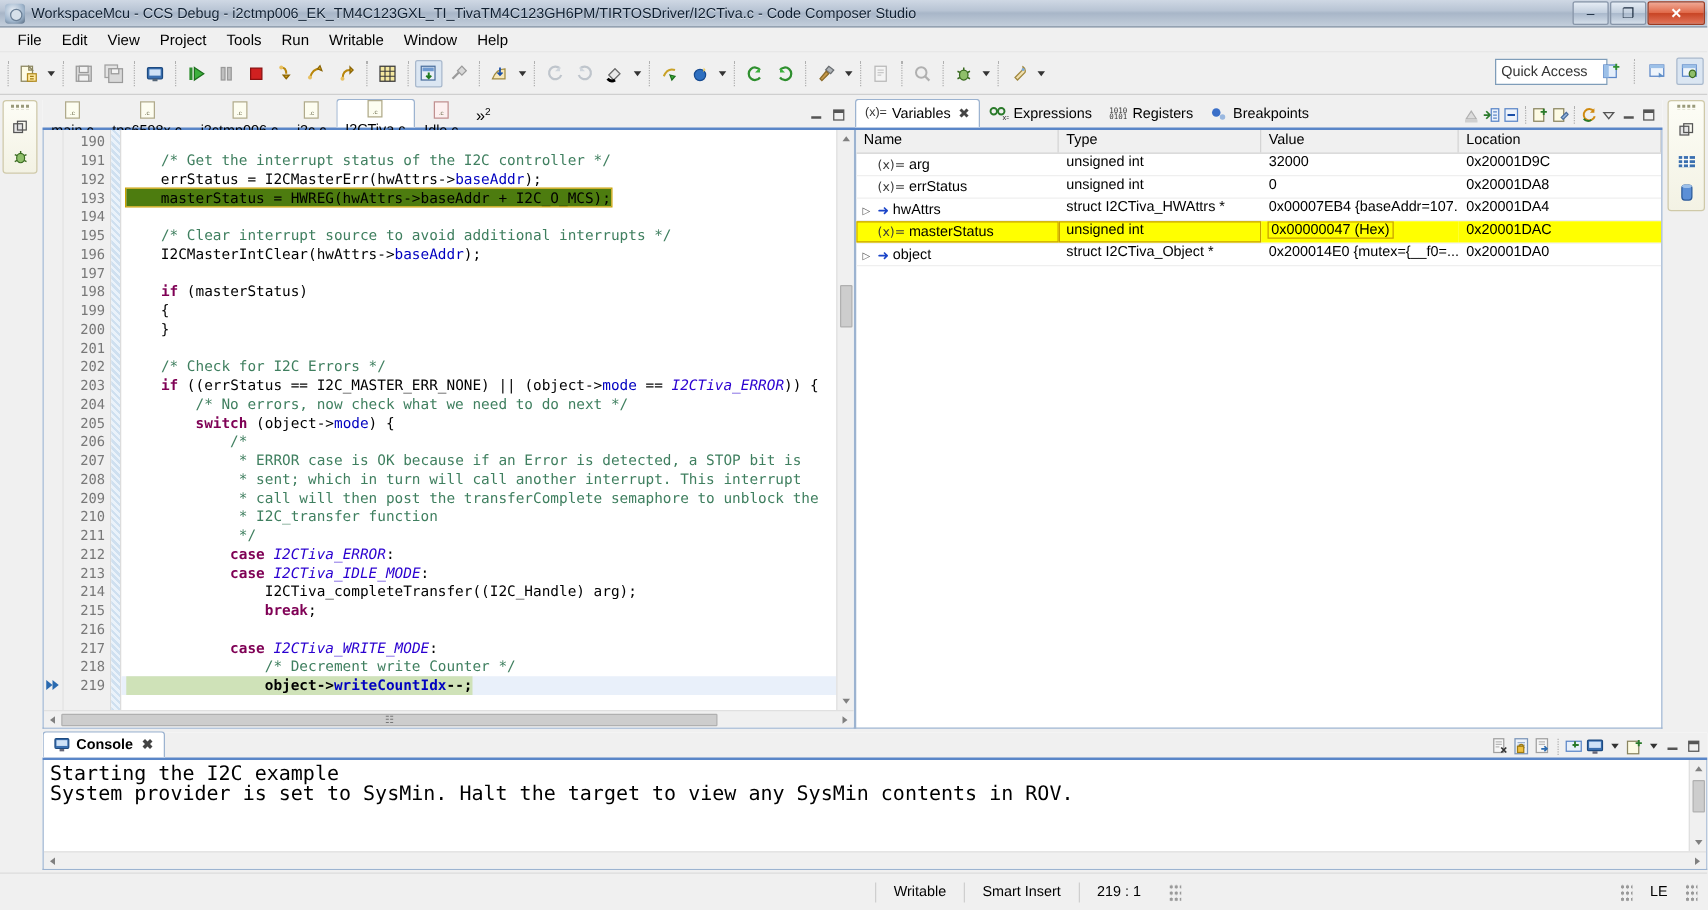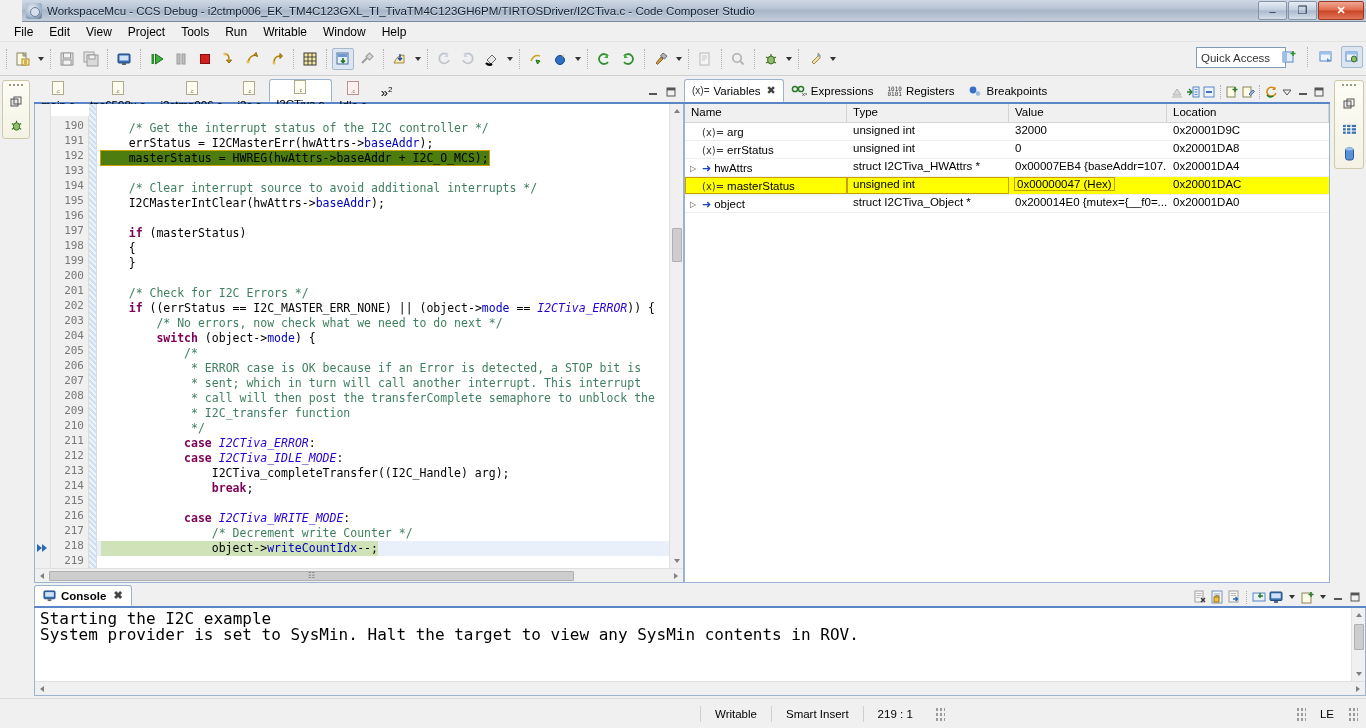--- a/index.html
+++ b/index.html
@@ -12,21 +12,20 @@
   }
   body { position: relative; }
 
   
   .titlebar {
     height: 22px;
     background: linear-gradient(to bottom, #cfd8e4 0%, #b8c4d4 40%, #a8b6c8 50%, #c3cedb 100%);
     border-bottom: 1px solid #7a8a9e;
     display: flex; align-items: center;
     position: relative;
-    margin-left: 22px;
   }
   .title-icon {
     width: 16px; height: 16px; margin-left: 4px; margin-right: 5px;
     background: radial-gradient(circle at 40% 35%, #e8eef5 0%, #9fb5cc 60%, #55697f 100%);
     border-radius: 3px;
     position: relative; flex: none;
   }
   .title-icon::after {
     content: ""; position: absolute; left: 4px; top: 4px;
     width: 8px; height: 8px; border-radius: 50%;
@@ -173,42 +172,42 @@
   .editor-body {
     position: absolute; top: 24px; left: 0; right: 0; bottom: 0;
     background: #fff; border: 1px solid #9cb3d0; border-top: none;
     overflow: hidden;
   }
   .ed-marker-bar {
     position: absolute; left: 0; top: 0; width: 16px; bottom: 14px;
     background: #f0f0f0; border-right: 1px solid #e0e0e0;
   }
   .ed-gutter {
-    position: absolute; left: 16px; top: 12px; width: 38px; bottom: 14px;
+    position: absolute; left: 16px; top: 0; width: 38px; bottom: 14px;
     background: #f0f0f0; color: #787878;
     font-family: "DejaVu Sans Mono", monospace; font-size: 11px;
     text-align: right; padding-right: 4px; padding-top: 2px;
     border-right: 1px solid #dcdcdc;
   }
   .ed-anno {
     position: absolute; left: 54px; top: 0; width: 8px; bottom: 14px;
     background: repeating-linear-gradient(45deg,#cfe0f0 0 2px,#eaf2fa 2px 4px);
     border-right: 1px solid #dcdcdc;
   }
   .ed-code {
     position: absolute; left: 62px; top: 0; right: 14px; bottom: 14px;
     font-family: "DejaVu Sans Mono", monospace; font-size: 11.5px;
     padding-top: 2px; overflow: hidden; white-space: pre;
     color: #000;
   }
   .ln { height: 15px; line-height: 15px; position: relative; padding-left: 4px; }
   .gl { height: 15px; line-height: 15px; }
   .ln.cursorline { background: #e9f0fa; }
   .ln.cursorline .hl-exec { background: #cfe2b8; }
-  .hl-exec { display: inline-block; }
+  .hl-exec { display: inline-block; font-weight: bold; }
   .kw { color: #7f0055; font-weight: bold; }
   .cmt { color: #3f7f5f; }
   .fld { color: #0000c0; }
   .typ { color: #2a00d0; font-style: italic; }
   .mark-yellow { background: #4d7c0f; outline: 1px solid #c8a000; }
 
   .ed-vscroll {
     position: absolute; right: 0; top: 0; width: 14px; bottom: 14px;
     background: #f0f0f0; border-left: 1px solid #e0e0e0;
   }

